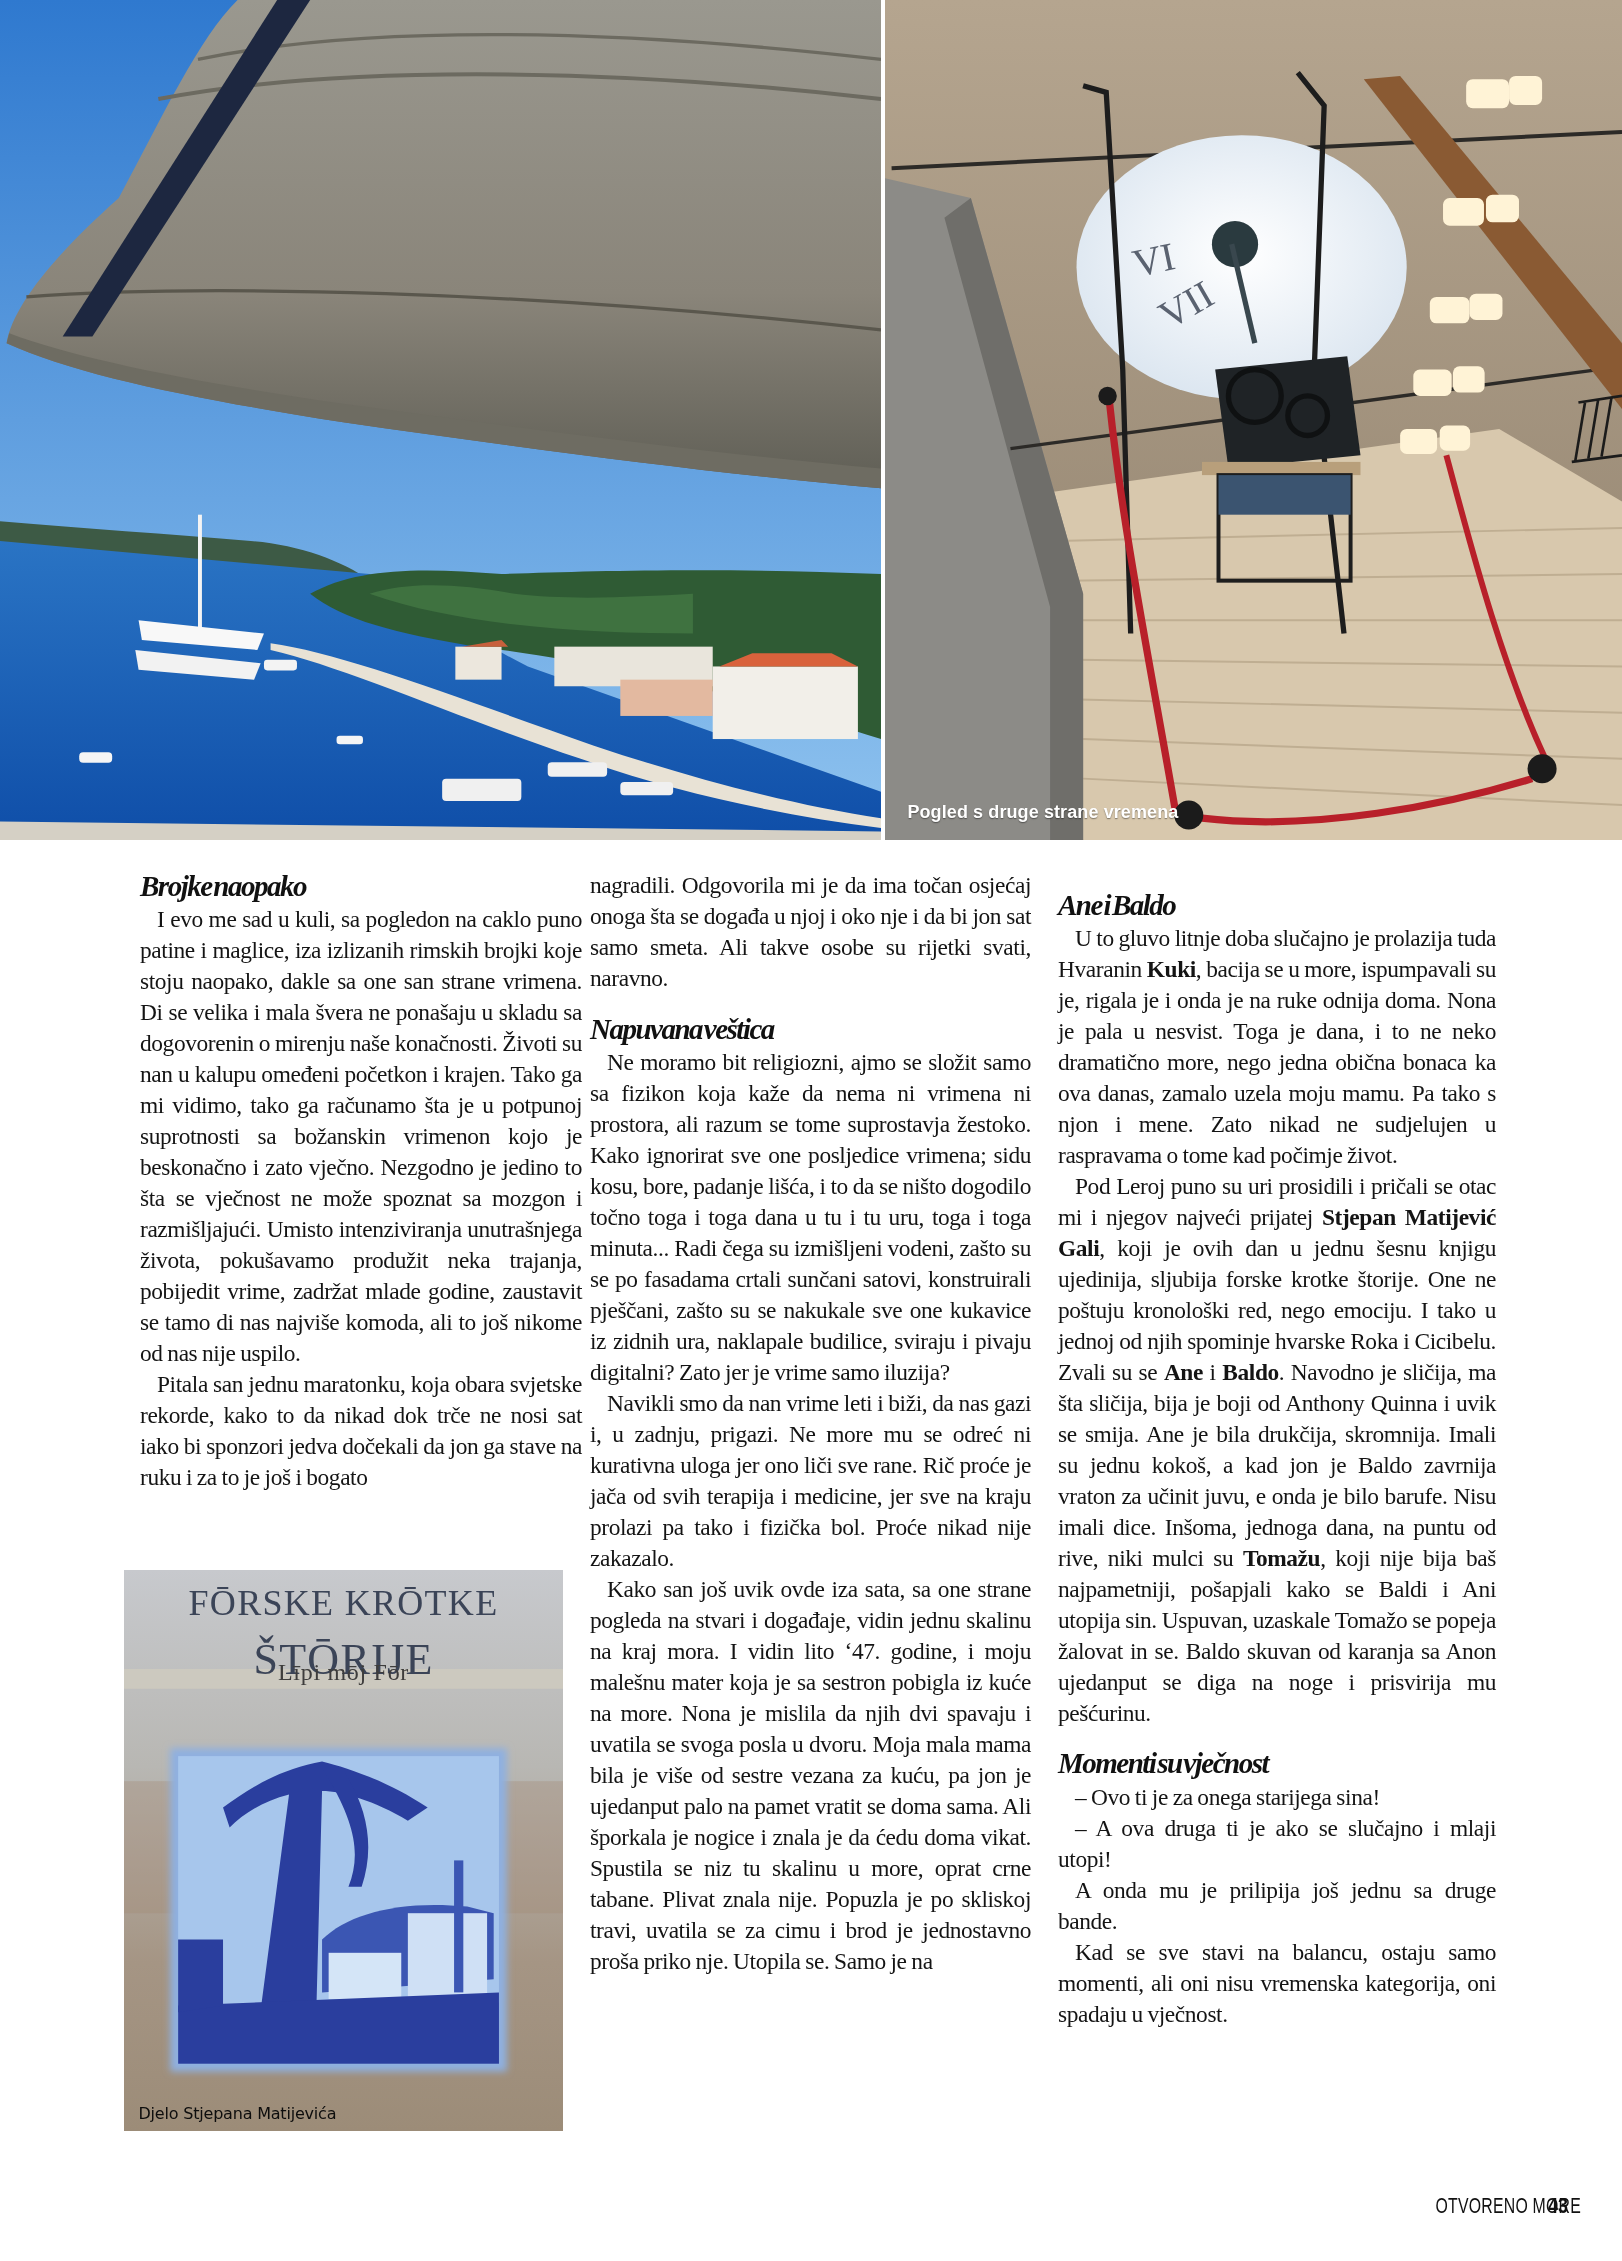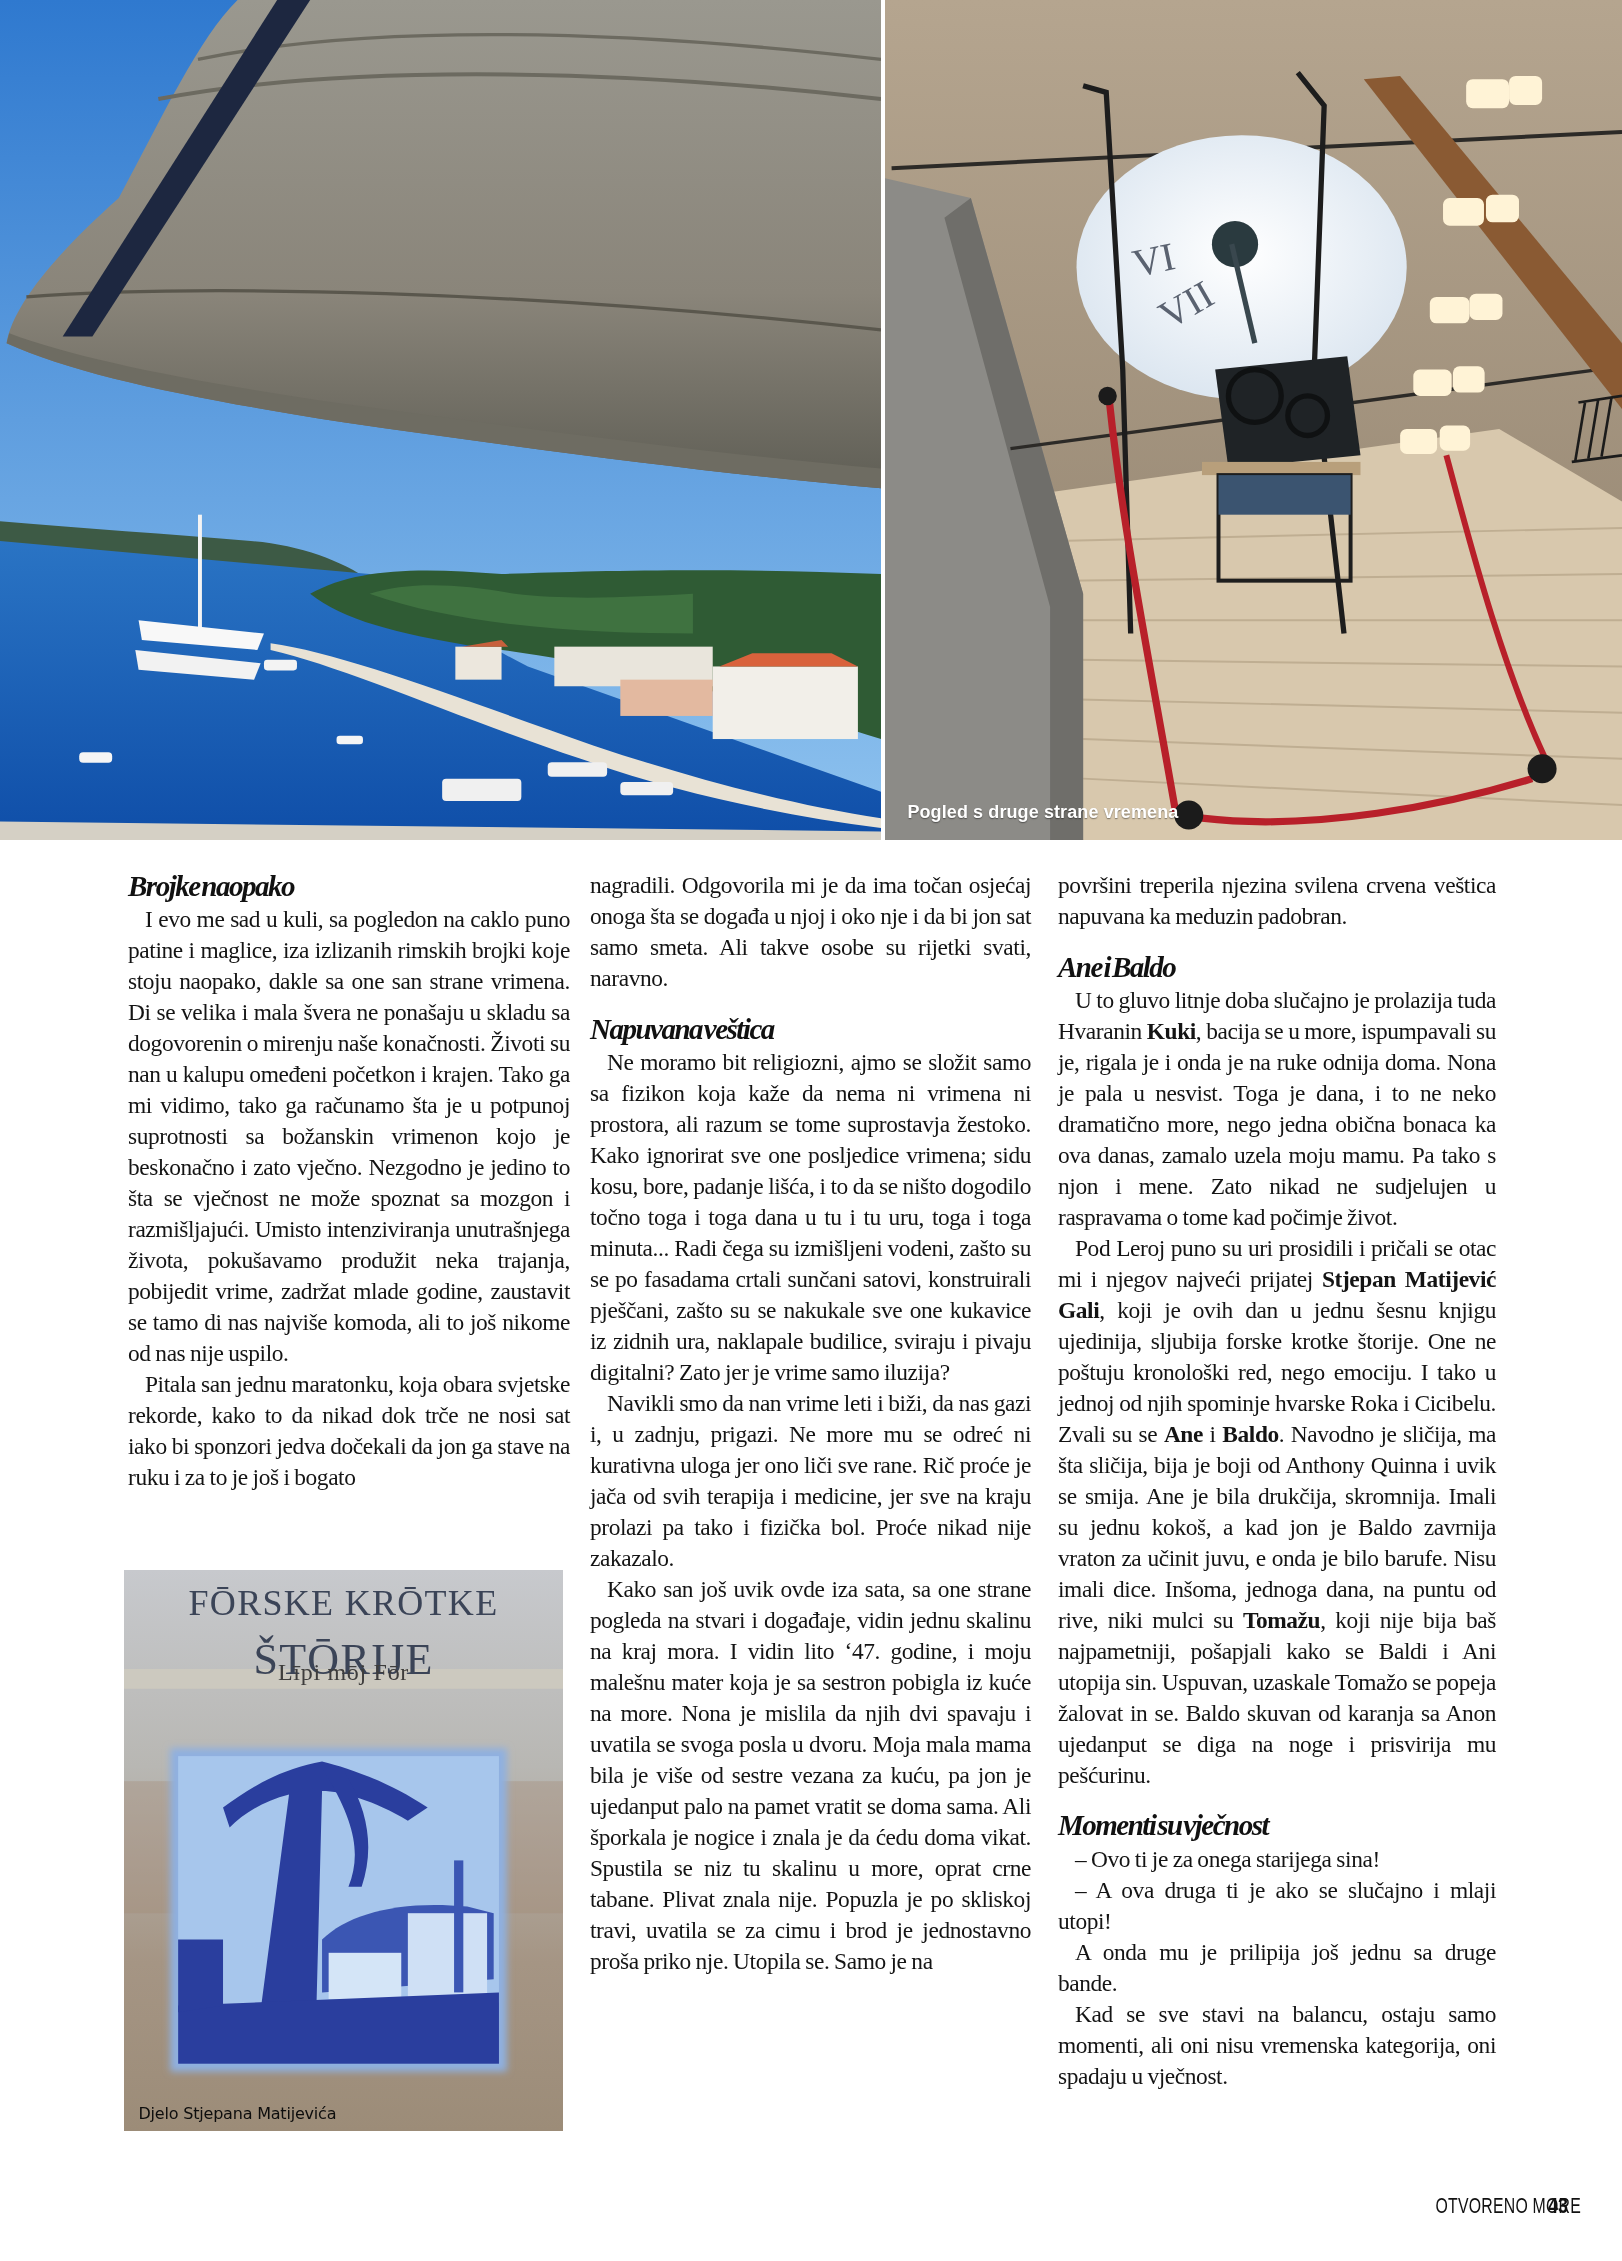--- a/index.html
+++ b/index.html
@@ -13,21 +13,21 @@
   .photo svg { display: block; width: 100%; height: 100%; }
   .photo-caption {
     position: absolute; left: 22.4px; bottom: 17px;
     font-family: Liberation Sans, sans-serif; font-weight: bold;
     font-size: 18px; color: #ffffff; letter-spacing: 0.1px;
     text-shadow: 0 0.7px 1.3px rgba(0,0,0,0.45);
   }
 
   
   .col { position: absolute; top: 870px; font-size: 23.4px; line-height: 31px; text-align: justify; hyphens: manual; }
-  #col-1 { left: 128px; width: 442px; }
+  #col-1 { left: 140px; width: 442px; }
   #col-2 { left: 590px; width: 441px; }
   #col-3 { left: 1058px; width: 438px; }
   .col p { text-indent: 17px; letter-spacing: -0.4px; word-spacing: -0.7px; }
   .col p.noindent { text-indent: 0; }
   .col h2 {
     font-family: "Liberation Serif", "DejaVu Serif", serif;
     font-style: italic; font-weight: bold; font-size: 29px; line-height: 33px;
     letter-spacing: -1.5px; word-spacing: -4px; color: #111;
     margin: 0 0 1.3px 0;
   }
@@ -246,21 +246,20 @@
 
 <div class="col" id="col-2">
   <p class="noindent">nagradili. Odgovorila mi je da ima točan osjećaj onoga šta se događa u njoj i oko nje i da bi jon sat samo smeta. Ali takve osobe su rijetki svati, naravno.</p>
   <h2 class="spaced">Napuvana veštica</h2>
   <p>Ne moramo bit religiozni, ajmo se složit samo sa fizikon koja kaže da nema ni vrimena ni prostora, ali razum se tome suprostavja žestoko. Kako ignorirat sve one posljedice vrimena; sidu kosu, bore, padanje lišća, i to da se ništo dogodilo točno toga i toga dana u tu i tu uru, toga i toga minuta... Radi čega su izmišljeni vodeni, zašto su se po fasadama crtali sunčani satovi, konstruirali pješčani, zašto su se nakukale sve one kukavice iz zidnih ura, naklapale budilice, sviraju i pivaju digitalni? Zato jer je vrime samo iluzija?</p>
   <p>Navikli smo da nan vrime leti i biži, da nas gazi i, u zadnju, prigazi. Ne more mu se odreć ni kurativna uloga jer ono liči sve rane. Rič proće je jača od svih terapija i medicine, jer sve na kraju prolazi pa tako i fizička bol. Proće nikad nije zakazalo.</p>
   <p>Kako san još uvik ovde iza sata, sa one strane pogleda na stvari i događaje, vidin jednu skalinu na kraj mora. I vidin lito ‘47. godine, i moju malešnu mater koja je sa sestron pobigla iz kuće na more. Nona je mislila da njih dvi spavaju i uvatila se svoga posla u dvoru. Moja mala mama bila je više od sestre vezana za kuću, pa jon je ujedanput palo na pamet vratit se doma sama. Ali šporkala je nogice i znala je da ćedu doma vikat. Spustila se niz tu skalinu u more, oprat crne tabane. Plivat znala nije. Popuzla je po skliskoj travi, uvatila se za cimu i brod je jednostavno proša priko nje. Utopila se. Samo je na</p>
 </div>
 
 <div class="col" id="col-3">
-  <p class="noindent">površini treperila njezina svilena crvena veštica napuvana ka meduzin padobran.</p>
   <h2 class="spaced">Ane i Baldo</h2>
   <p><span>U to gluvo litnje doba slučajno je prolazija tuda Hvaranin </span><b>Kuki</b><span>, bacija se u more, ispumpavali su je, rigala je i onda je na ruke odnija doma. Nona je pala u nesvist. Toga je dana, i to ne neko dramatično more, nego jedna obična bonaca ka ova danas, zamalo uzela moju mamu. Pa tako s njon i mene. Zato nikad ne sudjelujen u raspravama o tome kad počimje život.</span></p>
   <p><span>Pod Leroj puno su uri prosidili i pričali se otac mi i njegov najveći prijatej </span><b>Stjepan Matijević Gali</b><span>, koji je ovih dan u jednu šesnu knjigu ujedinija, sljubija forske krotke štorije. One ne poštuju kronološki red, nego emociju. I tako u jednoj od njih spominje hvarske Roka i Cicibelu. Zvali su se </span><b>Ane</b><span> i </span><b>Baldo</b><span>. Navodno je sličija, ma šta sličija, bija je boji od Anthony Quinna i uvik se smija. Ane je bila drukčija, skromnija. Imali su jednu kokoš, a kad jon je Baldo zavrnija vraton za učinit juvu, e onda je bilo barufe. Nisu imali dice. Inšoma, jednoga dana, na puntu od rive, niki mulci su </span><b>Tomažu</b><span>, koji nije bija baš najpametniji, pošapjali kako se Baldi i Ani utopija sin. Uspuvan, uzaskale Tomažo se popeja žalovat in se. Baldo skuvan od karanja sa Anon ujedanput se diga na noge i prisvirija mu pešćurinu.</span></p>
   <h2 class="spaced">Momenti su vječnost</h2>
   <p>– Ovo ti je za onega starijega sina!</p>
   <p>– A ova druga ti je ako se slučajno i mlaji utopi!</p>
   <p>A onda mu je prilipija još jednu sa druge bande.</p>
   <p>Kad se sve stavi na balancu, ostaju samo momenti, ali oni nisu vremenska kategorija, oni spadaju u vječnost.</p>
 </div>
 

